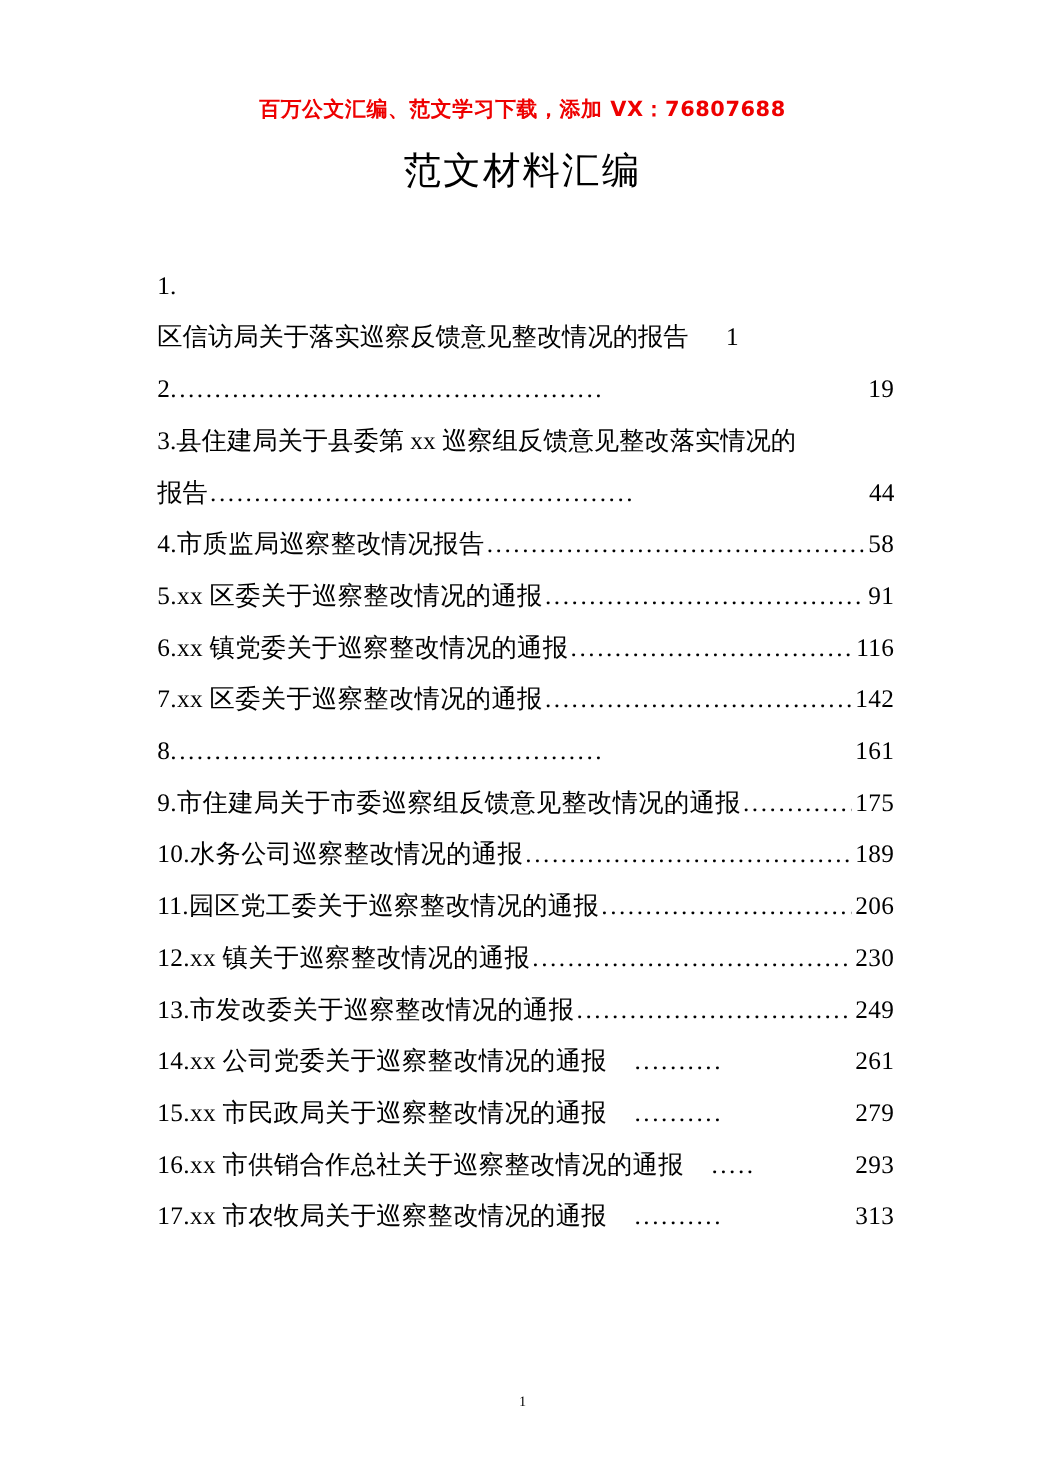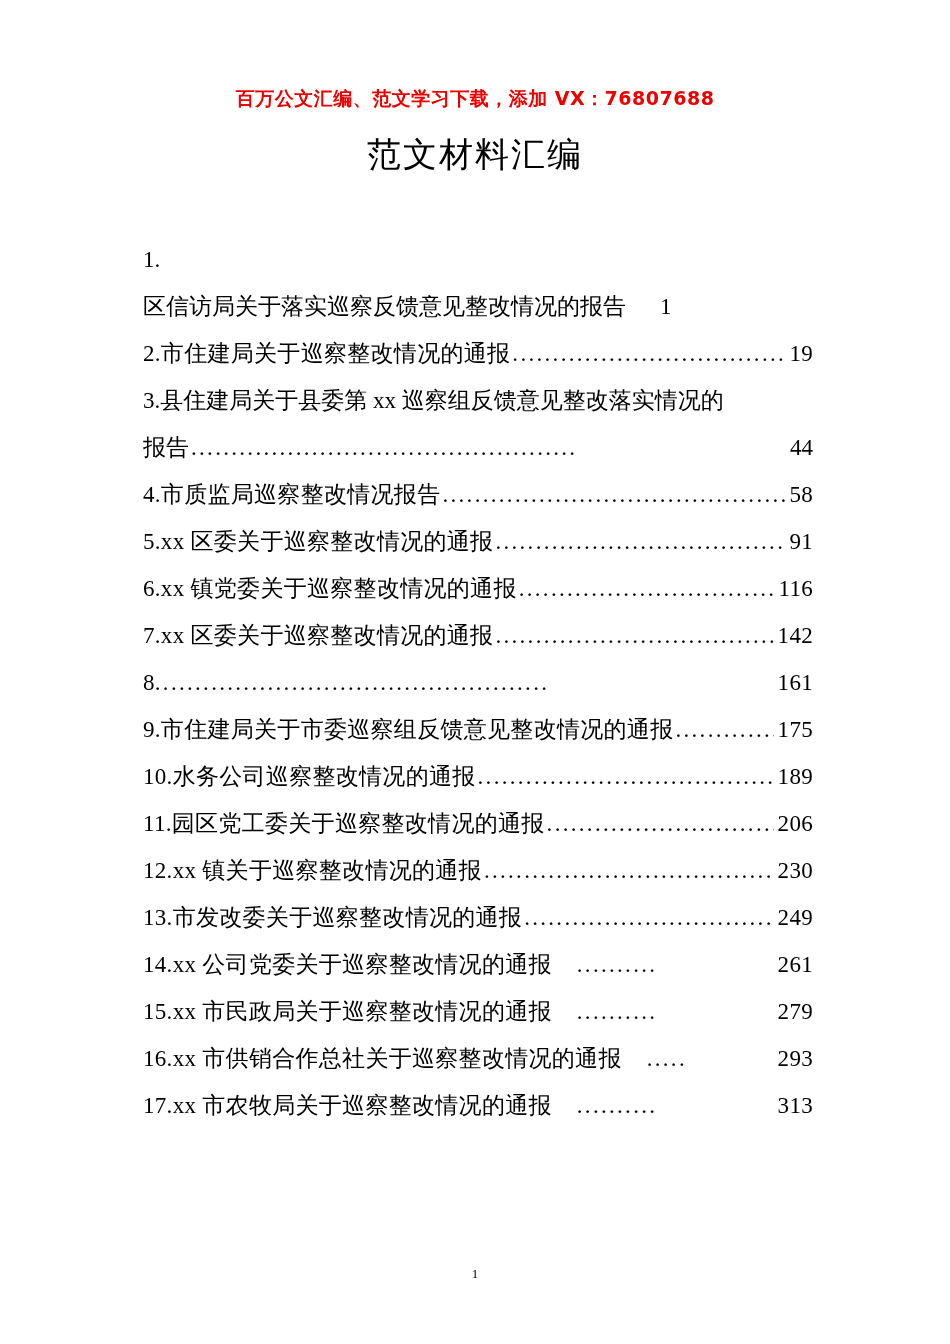--- a/index.html
+++ b/index.html
@@ -130,21 +130,20 @@
 
     <div>
       <div class="entry-first-num">1.</div>
       <div class="entry-first-body">
         <span>区信访局关于落实巡察反馈意见整改情况的报告</span><span class="gapspace"></span><span>1</span>
       </div>
     </div>
 
     <div class="toc-entry">
       <span class="entry-label">2.</span>
-      <span class="entry-label">市住建局关于巡察整改情况的通报</span>
       <span class="leader">................................................</span>
       <span class="page-num">19</span>
     </div>
 
     <div>
       <div class="entry-wrap-line1">
         <span>3.</span><span>县住建局关于县委第 xx 巡察组反馈意见整改落实情况的</span>
       </div>
       <div class="entry-wrap-line2">
         <span class="entry-label">报告</span>

